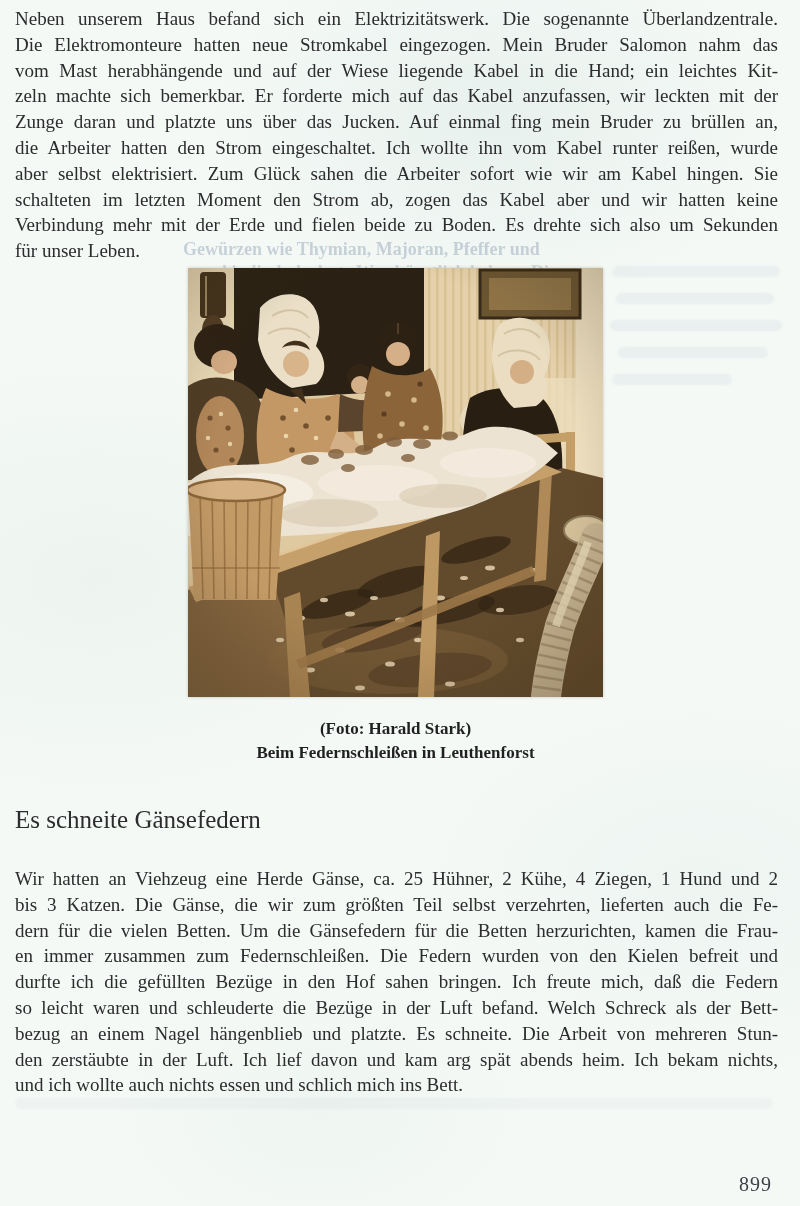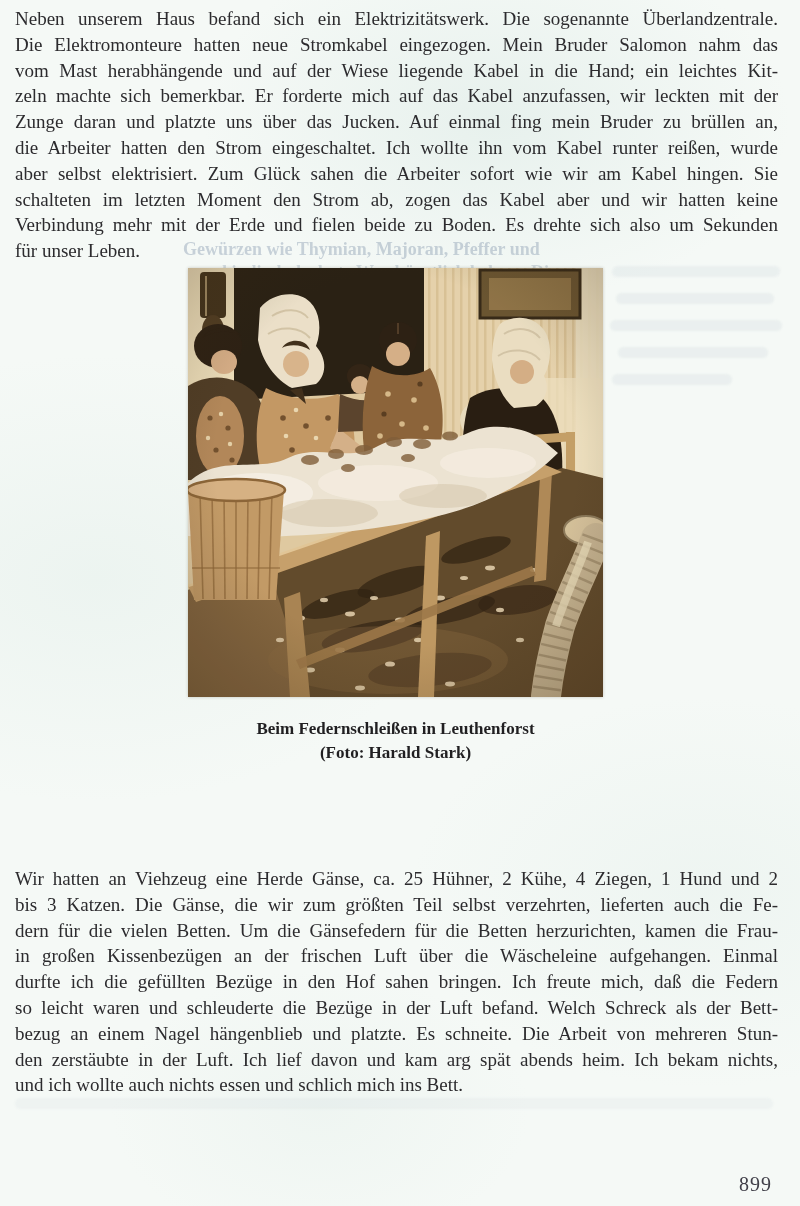--- a/index.html
+++ b/index.html
@@ -249,30 +249,31 @@
         <path d="M408,270 C398,298 382,328 372,358 C364,388 360,410 358,428" stroke="rgba(110,92,62,.38)" stroke-width="28" fill="none" stroke-dasharray="2.5 8"></path>
         <path d="M400,274 C391,300 377,330 368,358" stroke="#efe3c2" stroke-width="8" fill="none" opacity=".8"></path>
       </g>
 
       <rect x="0" y="0" width="415" height="429" fill="url(#vig)"></rect>
       <rect x="0" y="0" width="415" height="429" fill="#a97f4e" opacity=".07"></rect>
     </svg>
   </div>
 
   <div class="caption">
+    <div>(Foto: Harald Stark)</div>
     <div>Beim Federnschleißen in Leuthenforst</div>
-    <div>(Foto: Harald Stark)</div>
   </div>
 
+  <h2 class="heading">Es schneite Gänsefedern</h2>
 
   <div class="textblock p-section">
       <div class="tline">Wir hatten an Viehzeug eine Herde Gänse, ca. 25 Hühner, 2 Kühe, 4 Ziegen, 1 Hund und 2</div>
       <div class="tline">bis 3 Katzen. Die Gänse, die wir zum größten Teil selbst verzehrten, lieferten auch die Fe-</div>
       <div class="tline">dern für die vielen Betten. Um die Gänsefedern für die Betten herzurichten, kamen die Frau-</div>
-      <div class="tline">in großen Kissenbezügen an der frischen Luft über die Wäscheleine aufgehangen. Einmal</div>
+      <div class="tline">en immer zusammen zum Federnschleißen. Die Federn wurden von den Kielen befreit und</div>
       <div class="tline">durfte ich die gefüllten Bezüge in den Hof sahen bringen. Ich freute mich, daß die Federn</div>
       <div class="tline">so leicht waren und schleuderte die Bezüge in der Luft befand. Welch Schreck als der Bett-</div>
       <div class="tline">bezug an einem Nagel hängenblieb und platzte. Es schneite. Die Arbeit von mehreren Stun-</div>
       <div class="tline">den zerstäubte in der Luft. Ich lief davon und kam arg spät abends heim. Ich bekam nichts,</div>
       <div class="tline last">und ich wollte auch nichts essen und schlich mich ins Bett.</div>
     </div>
 
   <div class="pagenum">899</div>
 
 </div>

